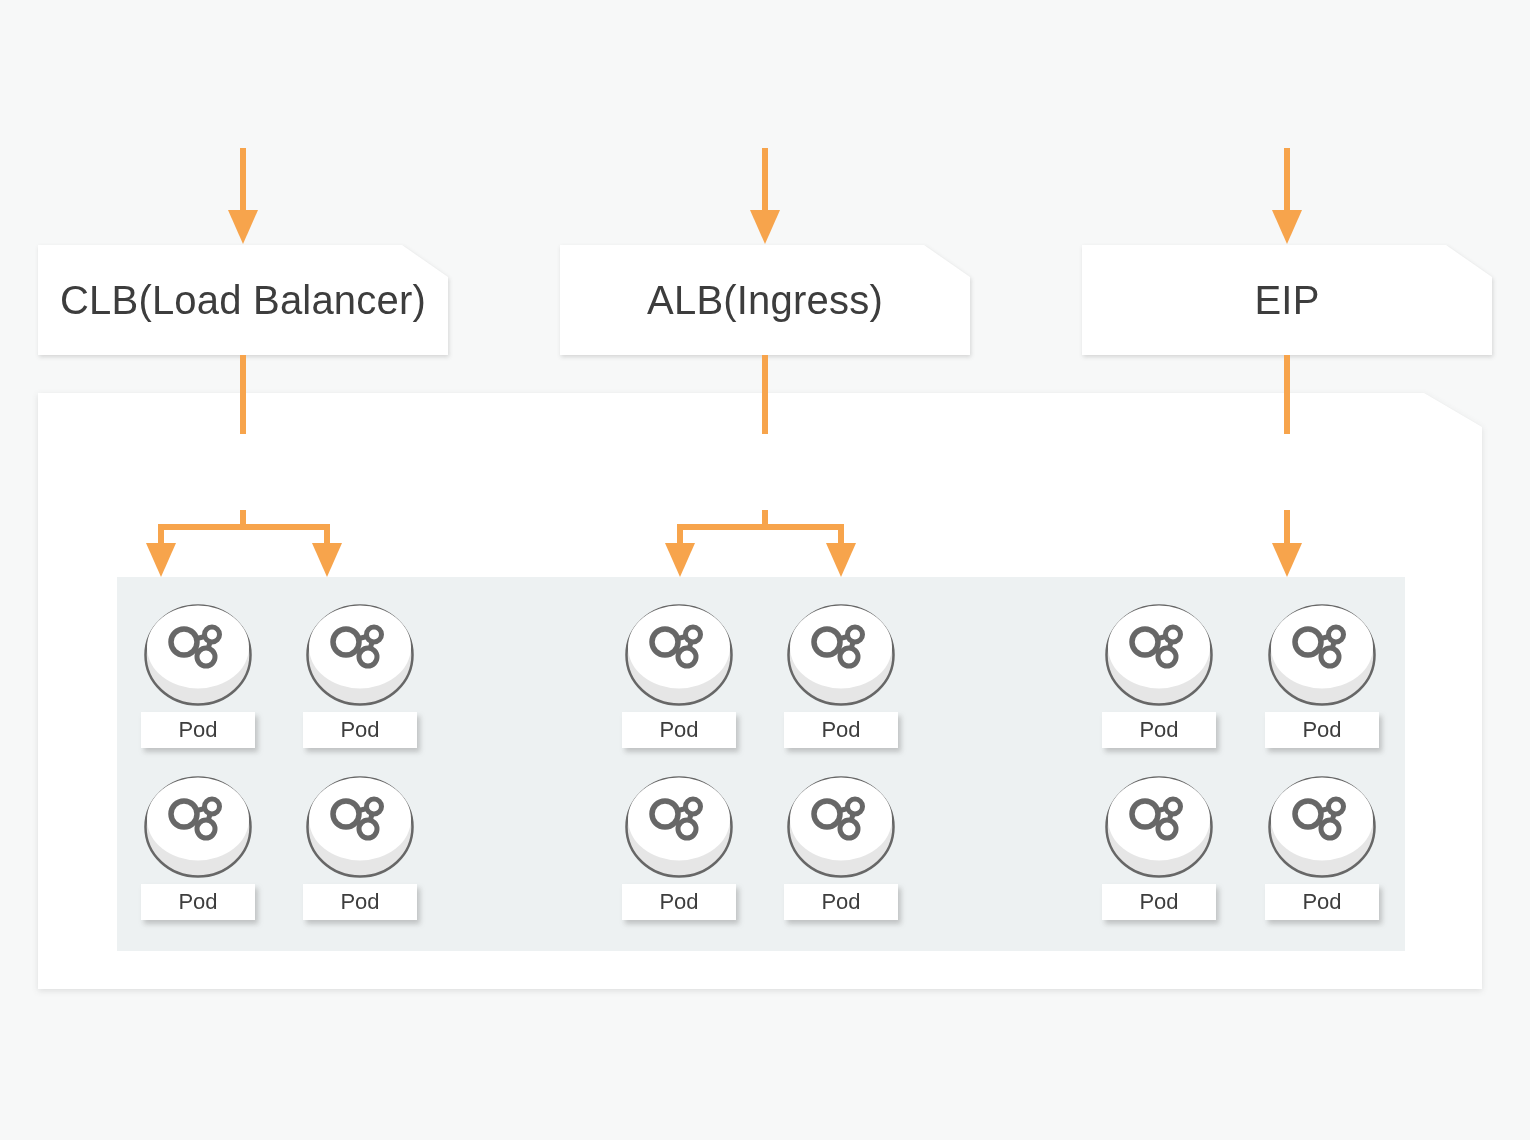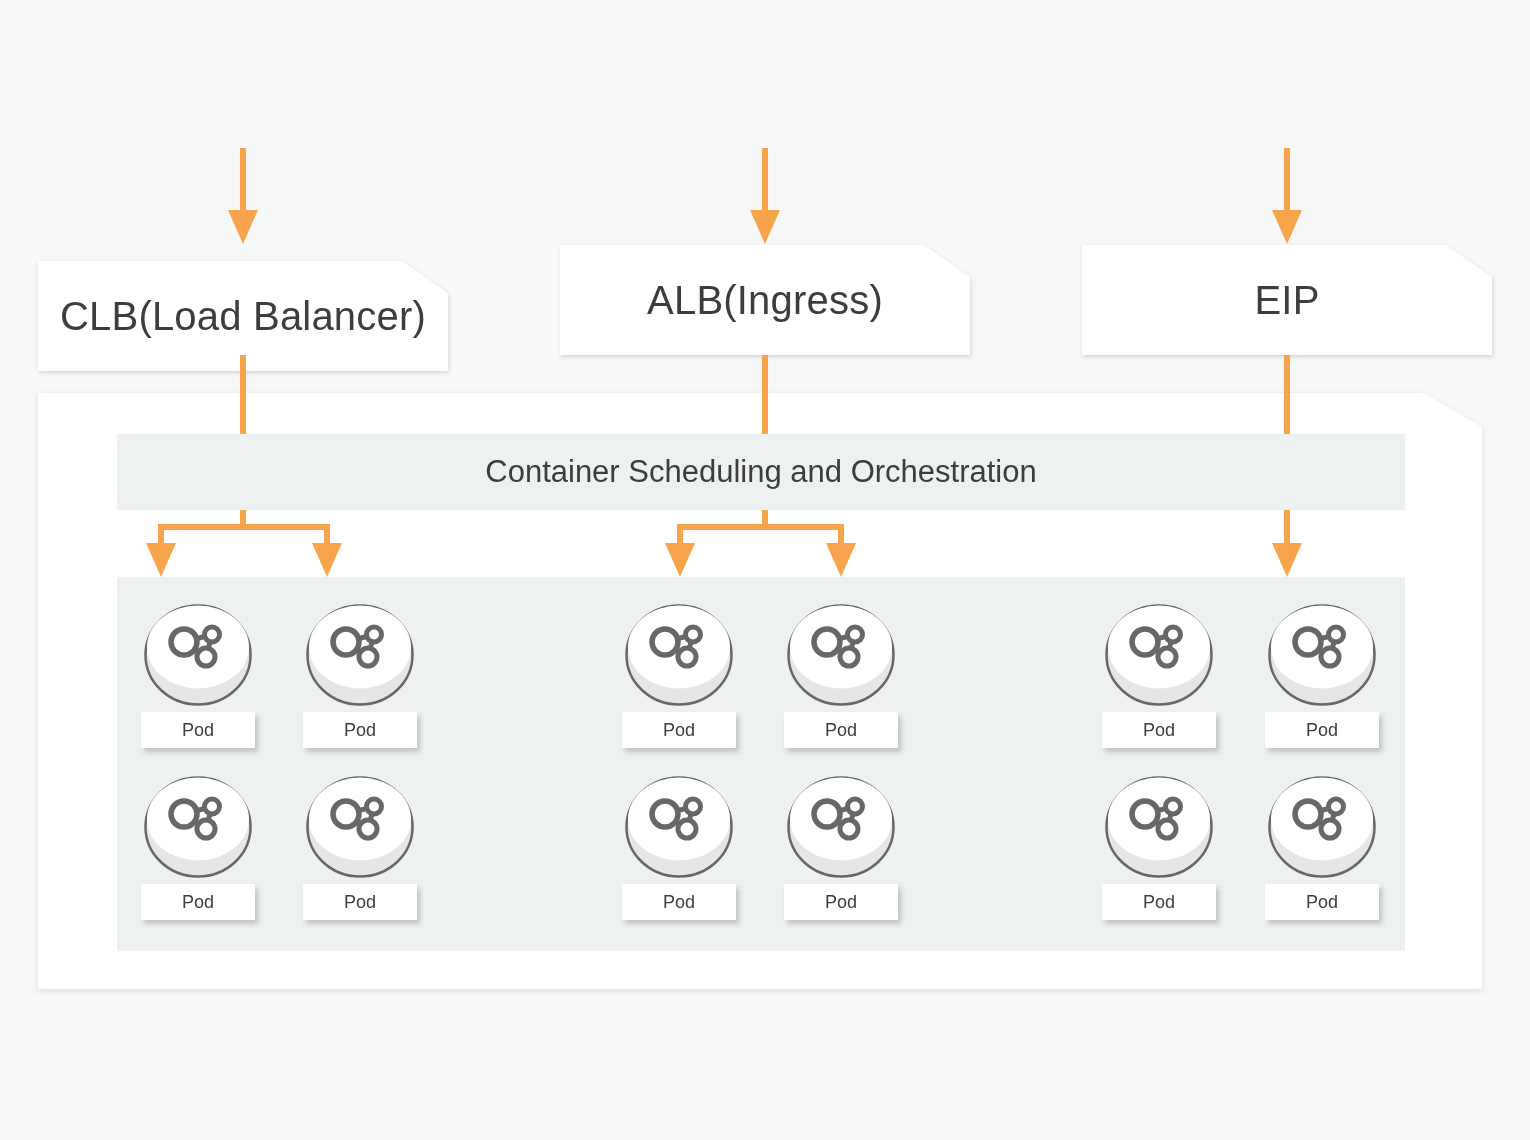--- a/index.html
+++ b/index.html
@@ -48,21 +48,21 @@
     position:absolute;width:0;height:0;
     border-left:15px solid transparent;border-right:15px solid transparent;
     border-top:34px solid var(--accent);
   }
   
   .pod{position:absolute;width:130px;display:flex;flex-direction:column;align-items:center;}
   .pod-icon{width:112px;height:104px;display:block;}
   .pod-label{
     width:114px;height:36px;margin-top:5px;background:#ffffff;
     display:flex;align-items:center;justify-content:center;
-    font-size:18px;color:var(--ink);
+    font-size:22px;color:var(--ink);
     box-shadow:3px 4px 5px rgba(110,110,110,0.35);
   }
 </style>
 </head>
 <body>
 
 <svg style="position:absolute;width:0;height:0" aria-hidden="true">
   <symbol id="podSym" viewBox="0 0 112 104">
     <ellipse cx="56" cy="52" rx="52.5" ry="49.5" fill="#e6e6e6" stroke="var(--icon-stroke,#676767)" stroke-width="2.5"></ellipse>
     <ellipse cx="56" cy="44" rx="51" ry="41.5" fill="#ffffff"></ellipse>
@@ -72,23 +72,20 @@
     <circle cx="42" cy="39" r="13" fill="#ffffff" stroke="var(--icon-stroke,#676767)" stroke-width="5.5"></circle>
     <circle cx="70" cy="31.5" r="7.5" fill="#ffffff" stroke="var(--icon-stroke,#676767)" stroke-width="5"></circle>
     <circle cx="64" cy="54" r="9" fill="#ffffff" stroke="var(--icon-stroke,#676767)" stroke-width="5"></circle>
   </symbol>
 </svg>
 
 <div class="page">
 
   <div class="panel-wrap" style="left:38px;top:393px;width:1444px;height:596px">
     <div class="panel">
-      <div class="banner">
-        <span>Container Scheduling and Orchestration</span>
-      </div>
       <div class="pods-area"></div>
     </div>
   </div>
 
   <div class="pod" style="left:133px;top:603px">
     <svg class="pod-icon">
         <use href="#podSym"></use>
       </svg>
     <div class="pod-label">
         <span>Pod</span>
@@ -191,21 +188,21 @@
   </div>
   <div>
     <div class="vline" style="left:762px;top:148px;height:64px"></div>
     <div class="ahead" style="left:750px;top:210px"></div>
   </div>
   <div>
     <div class="vline" style="left:1284px;top:148px;height:64px"></div>
     <div class="ahead" style="left:1272px;top:210px"></div>
   </div>
 
-  <div class="node-wrap" style="left:38px;top:261px;width:410px;height:110px">
+  <div class="node-wrap" style="left:38px;top:245px;width:410px;height:110px">
     <div class="node">
         <span>CLB(Load Balancer)</span>
       </div>
   </div>
   <div class="node-wrap" style="left:1082px;top:245px;width:410px;height:110px">
     <div class="node">
         <span>EIP</span>
       </div>
   </div>
   <div class="node-wrap" style="left:560px;top:245px;width:410px;height:110px">

